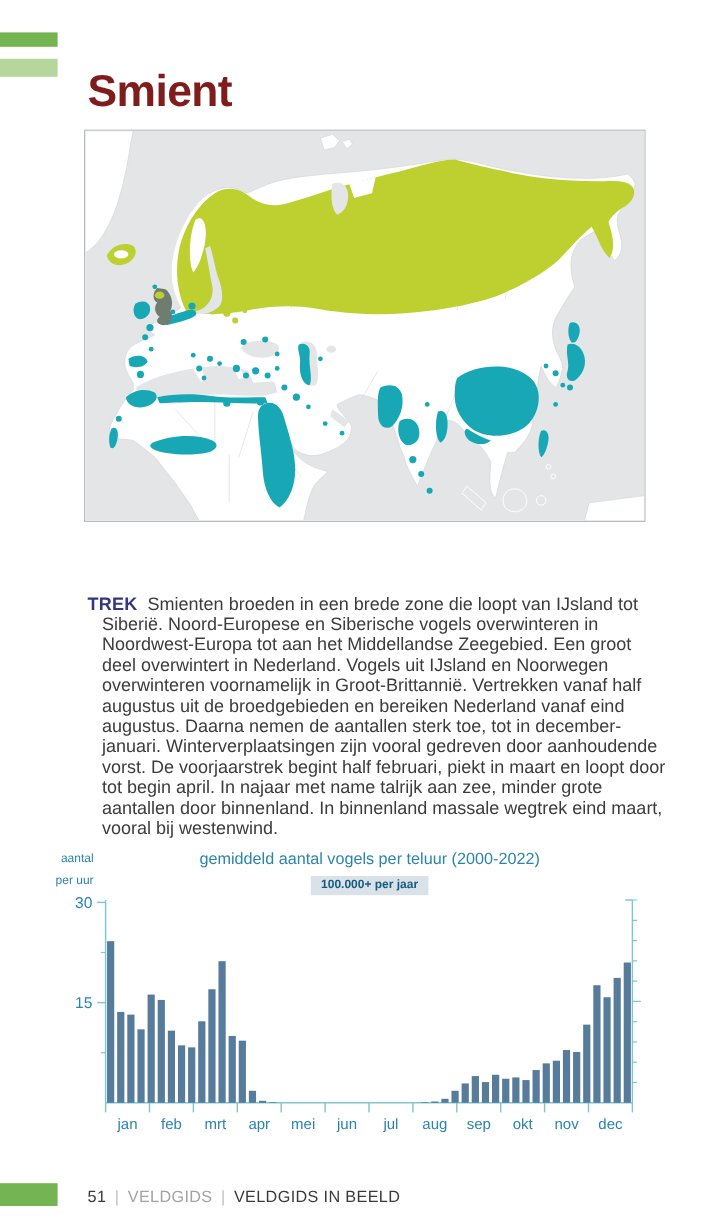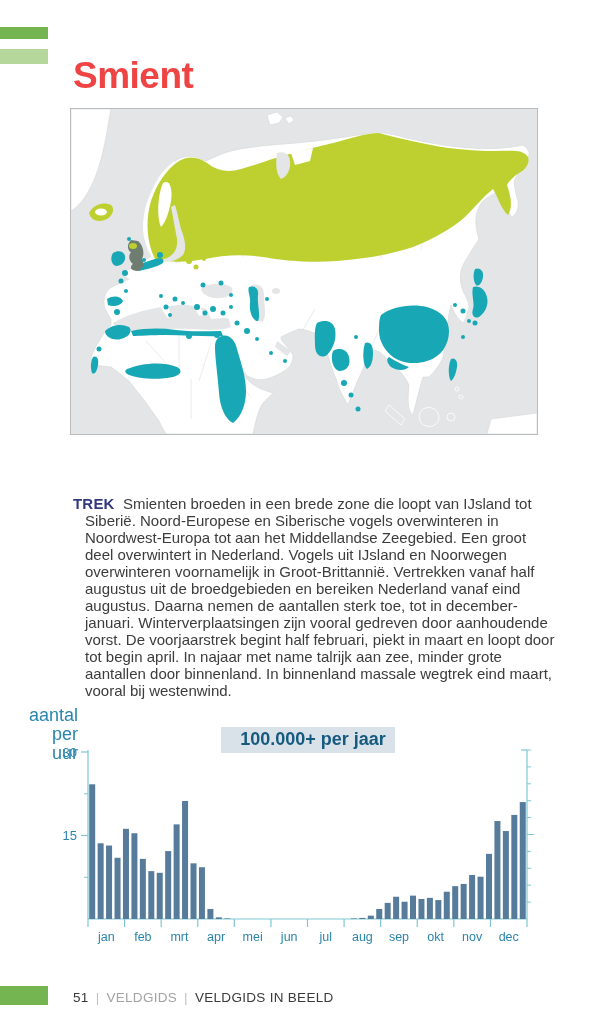--- a/index.html
+++ b/index.html
@@ -6,21 +6,21 @@
   body{
     width:606px;height:1024px;position:relative;background:#ffffff;
     font-family:"Liberation Sans", sans-serif;overflow:hidden;
   }
   
   .accent{position:absolute;left:0;}
   .accent.dark{top:27px;width:48px;height:12px;background:var(--accent-dark);}
   .accent.light{top:49px;width:48px;height:15px;background:var(--accent-light);}
   .page-title{
     position:absolute;left:73px;top:30px;font-size:37px;font-weight:bold;
-    color:#ef4444;letter-spacing:-0.5px;
+    color:#7f1d1d;letter-spacing:-0.5px;
   }
   
   .map-wrap{
     position:absolute;left:70px;top:108px;width:466px;height:325px;
     border:1px solid var(--m-frame);box-sizing:content-box;
   }
   .map-wrap svg{display:block;}
   .sea-fill{fill:var(--m-sea);}
   .land{fill:var(--m-land);stroke:#d4d6d8;stroke-width:0.6;}
   .land-noline{fill:var(--m-land);stroke:none;}
@@ -34,30 +34,30 @@
   .trek{
     position:absolute;left:73px;top:480px;width:470px;
     font-size:15px;line-height:17px;color:#3c3c3c;
     padding-left:12px;text-indent:-12px;
   }
   .trek .lbl{font-weight:bold;color:var(--trek);letter-spacing:0.2px;}
   
   .chart{position:absolute;left:0;top:700px;width:606px;height:270px;}
   .ylab{
     position:absolute;left:28px;top:6px;width:50px;text-align:right;
-    font-size:18px;line-height:19px;color:var(--ch-label);
+    font-size:10px;line-height:19px;color:var(--ch-label);
   }
   .ctitle{
     position:absolute;left:88px;top:8px;width:440px;text-align:center;
     font-size:13.5px;color:var(--ch-label);
   }
   .cbadge-row{position:absolute;left:88px;top:27px;width:440px;text-align:center;}
   .cbadge{
     display:inline-block;background:var(--badge-bg);color:var(--badge-fg);
-    font-size:18px;font-weight:bold;padding:2px 9px 3px 19px;
+    font-size:10px;font-weight:bold;padding:2px 9px 3px 9px;
   }
   .chart svg{position:absolute;left:40px;top:0;}
   
   .footer-accent{position:absolute;left:0;top:986px;width:48px;height:19px;background:var(--accent-dark);}
   .footer-text{
     position:absolute;left:73px;top:990px;font-size:13.5px;color:#3a3a3a;
     letter-spacing:0.3px;
   }
   .footer-text .sep{color:#c0c0c0;padding:0 7px;}
   .footer-text .muted{color:#a3a3a3;}
@@ -219,20 +219,21 @@
 </svg>
 </div>
 
 <p class="trek"><span class="lbl">TREK</span>&nbsp;&nbsp;<span>Smienten broeden in een brede zone die loopt van IJsland tot Siberië. Noord-Europese en Siberische vogels overwinteren in Noordwest-Europa tot aan het Middellandse Zeegebied. Een groot deel overwintert in Nederland. Vogels uit IJsland en Noorwegen overwinteren voornamelijk in Groot-Brittannië. Vertrekken vanaf half augustus uit de broedgebieden en bereiken Nederland vanaf eind augustus. Daarna nemen de aantallen sterk toe, tot in december-januari. Winterverplaatsingen zijn vooral gedreven door aanhoudende vorst. De voorjaarstrek begint half februari, piekt in maart en loopt door tot begin april. In najaar met name talrijk aan zee, minder grote aantallen door binnenland. In binnenland massale wegtrek eind maart, vooral bij westenwind.</span></p>
 
 <div class="chart">
   <div class="ylab">
     <div>aantal</div>
     <div>per uur</div>
   </div>
+  <div class="ctitle">gemiddeld aantal vogels per teluur (2000-2022)</div>
   <div class="cbadge-row">
     <span class="cbadge">100.000+ per jaar</span>
   </div>
   <svg id="chart-svg" width="540" height="260" viewBox="0 0 540 260">
       <line x1="48" y1="50" x2="48" y2="219" stroke="#7ec7d2" stroke-width="1.2"></line>
       <line x1="48" y1="219" x2="487" y2="219" stroke="#7ec7d2" stroke-width="1.2"></line>
       <line x1="41" y1="135.5" x2="48" y2="135.5" stroke="#7ec7d2" stroke-width="1.2"></line>
       <text x="37" y="140" fill="#2a85ad" font-size="13" text-anchor="end" font-family="&quot;Liberation Sans&quot;, sans-serif">15</text>
       <line x1="41" y1="52" x2="48" y2="52" stroke="#7ec7d2" stroke-width="1.2"></line>
       <text x="37" y="56.5" fill="#2a85ad" font-size="13" text-anchor="end" font-family="&quot;Liberation Sans&quot;, sans-serif">30</text>

